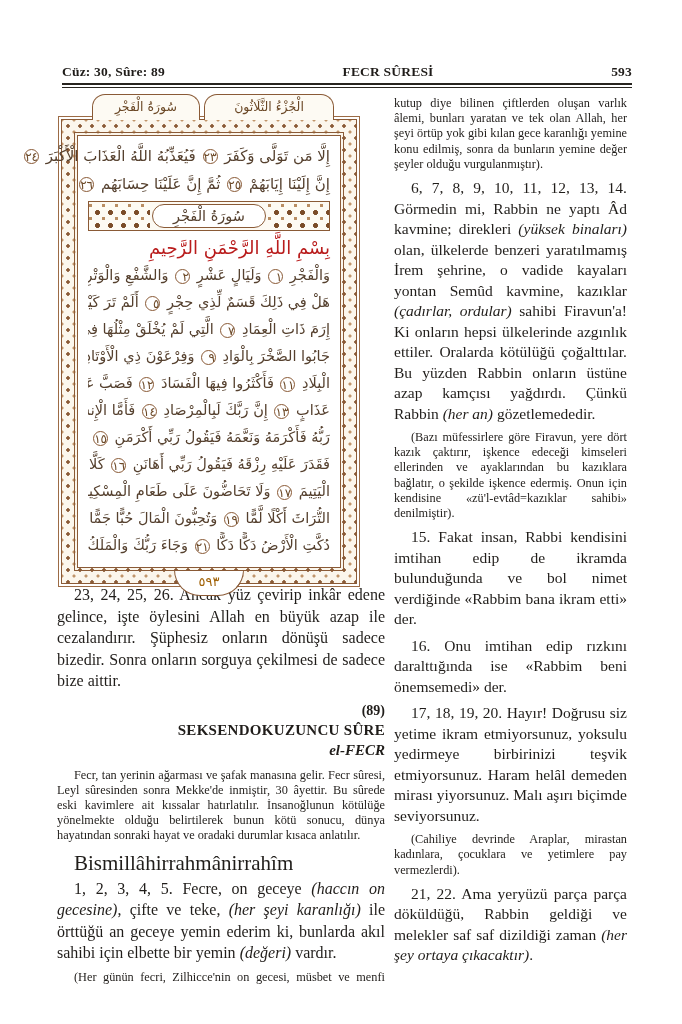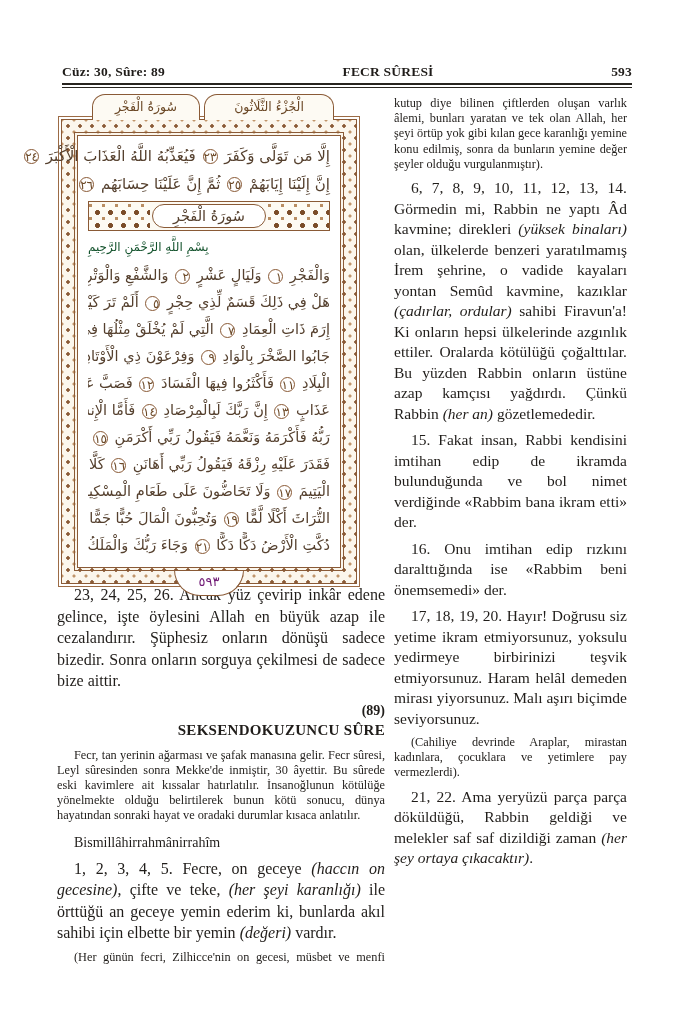--- a/index.html
+++ b/index.html
@@ -62,43 +62,43 @@
     background-image:
       radial-gradient(circle, #7a4b28 2.2px, rgba(0,0,0,0) 2.8px),
       radial-gradient(circle, #b98d63 1.6px, rgba(0,0,0,0) 2px);
     background-size:13px 13px, 13px 13px;
     background-position:2px 4px, 8px 10px;
   }
   .tb-text{
     border:1px solid #8a5a36; border-radius:13px; background:#fff;
     margin:2px; padding:0 20px; font-size:14.5px; line-height:22px; color:#55402e; white-space:nowrap;
   }
-  .basmala{direction:rtl; text-align:left; font-size:12px; line-height:29px; color:#14532d; white-space:nowrap;}
+  .basmala{direction:rtl; text-align:right; font-size:18px; line-height:29px; color:#b91c1c; white-space:nowrap;}
   .cartouche{
     position:absolute; left:50%; bottom:-13px; transform:translateX(-50%);
     width:70px; height:26px; z-index:4;
     background:#fff; border:1.5px solid #8a5a36; border-radius:0 0 30px 30px;
-    text-align:center; font-size:13px; line-height:22px; color:#701a75;
+    text-align:center; font-size:13px; line-height:22px; color:#a16207;
     font-family:"DejaVu Sans", sans-serif; box-sizing:border-box;
   }
 
   
   .left-col{position:absolute; left:57px; top:584px; width:328px;}
   .right-col{position:absolute; left:394px; top:96px; width:233px;}
   p{margin:0;}
   .para{ text-align:justify; }
   .large{font-size:15.5px; line-height:20.5px; margin-bottom:6px;}
   .small{font-size:12.3px; line-height:15.2px; margin-bottom:6px;}
   .indent{text-indent:17px;}
   .left-col .large{font-size:16px; line-height:21.5px;}
   .section-head{text-align:right; margin:10px 0 8px;}
   .section-num{font-weight:bold; font-size:14px; line-height:18px;}
   .section-title{font-weight:bold; font-size:15px; line-height:20px; letter-spacing:.3px;}
   .section-sub{font-weight:bold; font-style:italic; font-size:15px; line-height:20px;}
-  .bismillah{font-size:14px; line-height:22px; margin:8px 0 4px; text-indent:17px;}
+  .bismillah{font-size:21px; line-height:22px; margin:8px 0 4px; text-indent:17px;}
   .tail-line{white-space:nowrap; text-align:justify; text-align-last:justify; margin-bottom:0;}
   i{font-style:italic;}
 </style>
 </head>
 <body>
 
 <div class="page">
 
   <div class="header">
     <div class="header-row">
@@ -143,34 +143,36 @@
       </div>
     </div>
   </div>
 
   <div class="left-col">
     <p class="para large indent">23, 24, 25, 26. Ancak yüz çevirip inkâr edene gelince, işte öylesini Allah en büyük azap ile cezalandırır. Şüphesiz onların dönüşü sadece bizedir. Sonra onların sorguya çekilmesi de sadece bize aittir.</p>
 
     <div class="section-head">
       <div class="section-num">(89)</div>
       <div class="section-title">SEKSENDOKUZUNCU SÛRE</div>
+      <div class="section-sub">el-FECR</div>
     </div>
 
     <p class="para small indent">Fecr, tan yerinin ağarması ve şafak manasına gelir. Fecr sûresi, Leyl sûresinden sonra Mekke'de inmiştir, 30 âyettir. Bu sûrede eski kavimlere ait kıssalar hatırlatılır. İnsanoğlunun kötülüğe yönelmekte olduğu belirtilerek bunun kötü sonucu, dünya hayatından sonraki hayat ve oradaki durumlar kısaca anlatılır.</p>
 
     <p class="bismillah">Bismillâhirrahmânirrahîm</p>
 
     <p class="para large indent">1, 2, 3, 4, 5. Fecre, on geceye <i>(haccın on gecesine)</i>, çifte ve teke, <i>(her şeyi karanlığı)</i> ile örttüğü an geceye yemin ederim ki, bunlarda akıl sahibi için elbette bir yemin <i>(değeri)</i> vardır.</p>
 
     <p class="para small indent tail-line">(Her günün fecri, Zilhicce'nin on gecesi, müsbet ve menfi</p>
   </div>
 
   <div class="right-col">
     <p class="para small">kutup diye bilinen çiftlerden oluşan varlık âlemi, bunları yaratan ve tek olan Allah, her şeyi örtüp yok gibi kılan gece karanlığı yemine konu edilmiş, sonra da bunların yemine değer şeyler olduğu vurgulanmıştır).</p>
     <p class="para large indent">6, 7, 8, 9, 10, 11, 12, 13, 14. Görmedin mi, Rabbin ne yaptı Âd kavmine; direkleri <i>(yüksek binaları)</i> olan, ülkelerde benzeri yaratılmamış İrem şehrine, o vadide kayaları yontan Semûd kavmine, kazıklar <i>(çadırlar, ordular)</i> sahibi Firavun'a! Ki onların hepsi ülkelerinde azgınlık ettiler. Oralarda kötülüğü çoğalttılar. Bu yüzden Rabbin onların üstüne azap kamçısı yağdırdı. Çünkü Rabbin <i>(her an)</i> gözetlemededir.</p>
+    <p class="para small indent">(Bazı müfessirlere göre Firavun, yere dört kazık çaktırır, işkence edeceği kimseleri ellerinden ve ayaklarından bu kazıklara bağlatır, o şekilde işkence edermiş. Onun için kendisine «zü'l-evtâd=kazıklar sahibi» denilmiştir).</p>
     <p class="para large indent">15. Fakat insan, Rabbi kendisini imtihan edip de ikramda bulunduğunda ve bol nimet verdiğinde «Rabbim bana ikram etti» der.</p>
     <p class="para large indent">16. Onu imtihan edip rızkını daralttığında ise «Rabbim beni önemsemedi» der.</p>
     <p class="para large indent">17, 18, 19, 20. Hayır!  Doğrusu siz yetime ikram etmiyorsunuz, yoksulu yedirmeye birbirinizi teşvik etmiyorsunuz. Haram helâl demeden mirası yiyorsunuz. Malı aşırı biçimde seviyorsunuz.</p>
     <p class="para small indent">(Cahiliye devrinde Araplar, mirastan kadınlara, çocuklara ve yetimlere pay vermezlerdi).</p>
     <p class="para large indent">21, 22. Ama  yeryüzü  parça parça döküldüğü, Rabbin geldiği ve melekler saf saf dizildiği zaman <i>(her şey ortaya çıkacaktır)</i>.</p>
   </div>
 
 </div>
 
 </body></html>

